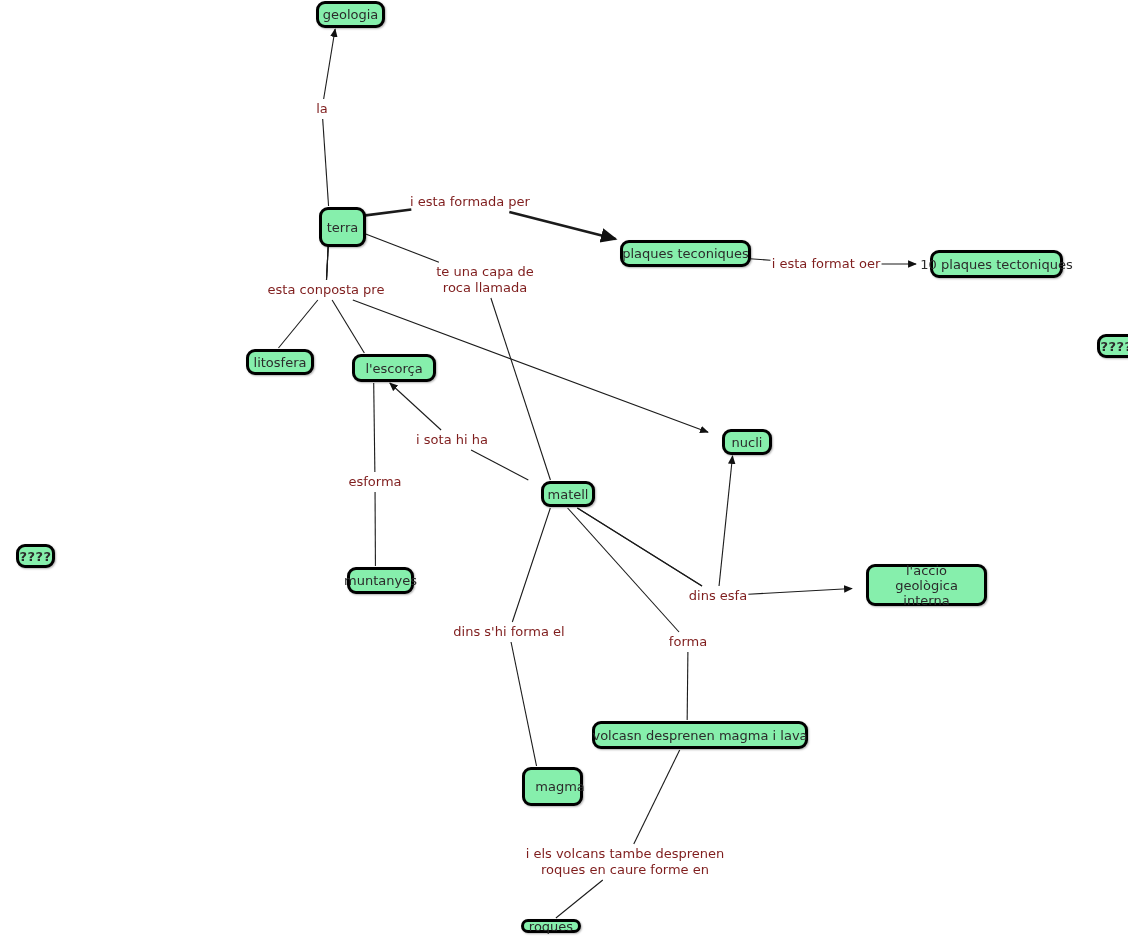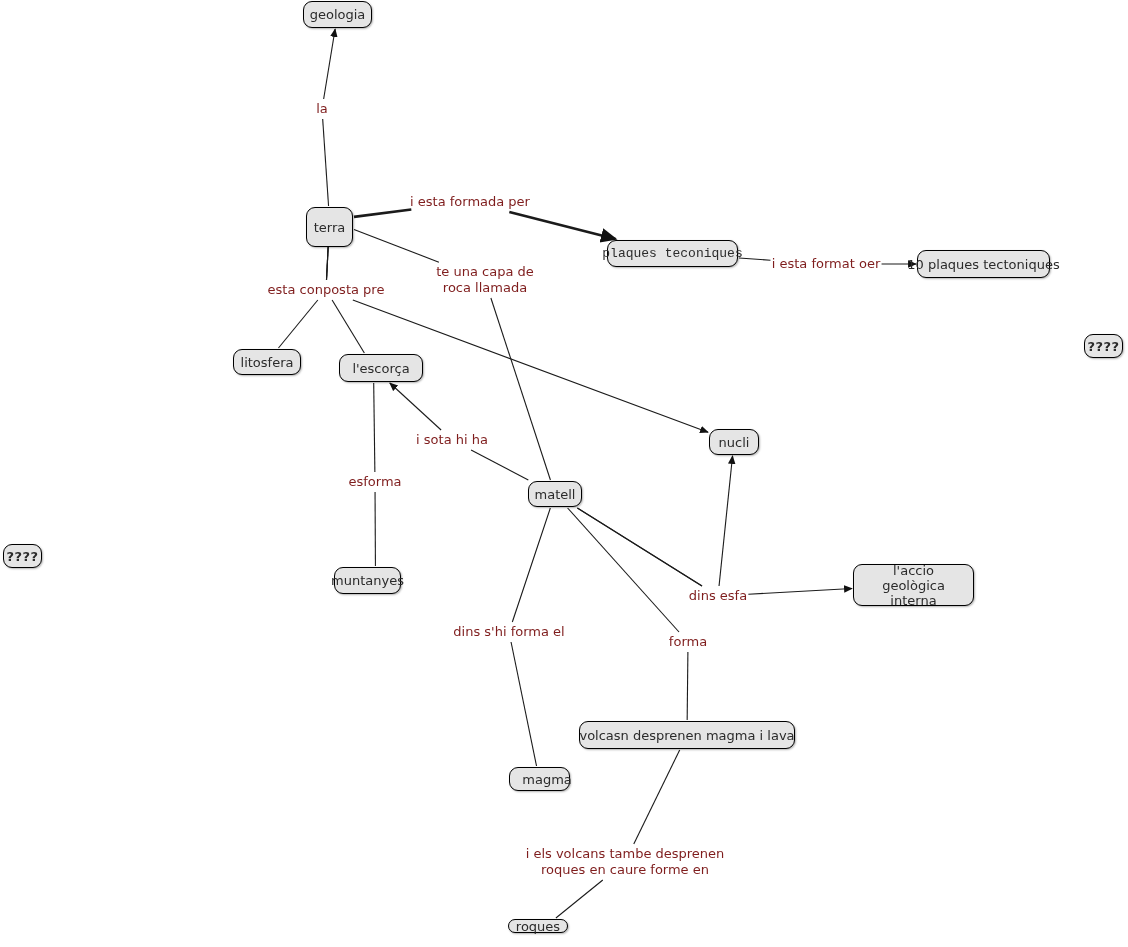--- a/index.html
+++ b/index.html
@@ -24,33 +24,34 @@
     position: absolute;
     left: 0;
     top: 0;
     width: 1128px;
     height: 947px;
     pointer-events: none;
   }
   .node {
     position: absolute;
     box-sizing: border-box;
-    background: #e5e5e5;
-    border: 1px solid #000000;
+    background: #86efac;
+    border: 3px solid #000000;
     border-radius: 9px;
     color: #2b2b2b;
     font-size: 13px;
     line-height: 15px;
     text-align: center;
     display: flex;
     align-items: center;
     justify-content: center;
     padding: 3px 9px;
     box-shadow: 1px 1px 2px rgba(0,0,0,0.30);
     white-space: pre;
+    margin-left: 13px;
   }
   .node.multi { white-space: pre-line; border-radius: 9px; }
   .node.unknown {
     font-weight: bold;
     letter-spacing: 0.5px;
   }
   .edge-label {
     position: absolute;
     font-size: 13px;
     line-height: 16px;
@@ -101,31 +102,31 @@
         <line x1="687.8924731182796" y1="652" x2="687.1612903225806" y2="720" stroke="#1b1b1b" stroke-width="1.1"></line>
         <line x1="550.3333333333334" y1="508" x2="512.3333333333334" y2="622" stroke="#1b1b1b" stroke-width="1.1"></line>
         <line x1="511.05387205387206" y1="642" x2="536.5218855218856" y2="766" stroke="#1b1b1b" stroke-width="1.1"></line>
         <line x1="679.6771653543307" y1="750" x2="633.7874015748032" y2="844" stroke="#1b1b1b" stroke-width="1.1"></line>
         <line x1="602.7872340425532" y1="880" x2="555.8936170212766" y2="918" stroke="#1b1b1b" stroke-width="1.1"></line>
       </g>
   </svg>
   <div id="node-layer">
       <div class="node" style="left: 303px; top: 1px; width: 69px; height: 27px;">geologia</div>
       <div class="node" style="left: 306px; top: 207px; width: 47px; height: 40px;">terra</div>
-      <div class="node" style="left: 607px; top: 240px; width: 131px; height: 27px; font-family: Liberation Mono, monospace;">plaques teconiques</div>
+      <div class="node" style="left: 607px; top: 240px; width: 131px; height: 27px;">plaques teconiques</div>
       <div class="node" style="left: 917px; top: 250px; width: 133px; height: 28px;">10 plaques tectoniques</div>
       <div class="node" style="left: 233px; top: 349px; width: 68px; height: 26px;">litosfera</div>
       <div class="node" style="left: 339px; top: 354px; width: 84px; height: 28px;">l'escorça</div>
       <div class="node" style="left: 709px; top: 429px; width: 50px; height: 26px;">nucli</div>
       <div class="node" style="left: 528px; top: 481px; width: 54px; height: 26px; border-radius: 9px;">matell</div>
       <div class="node" style="left: 334px; top: 567px; width: 67px; height: 27px;">muntanyes</div>
       <div class="node multi" style="left: 853px; top: 564px; width: 121px; height: 42px;">l'accio geològica
 interna</div>
       <div class="node" style="left: 579px; top: 721px; width: 216px; height: 28px;">volcasn desprenen magma i lava</div>
-      <div class="node" style="left: 509px; top: 767px; width: 61px; height: 24px; padding-left: 24px;">magma</div>
+      <div class="node" style="left: 509px; top: 767px; width: 61px; height: 39px; padding-left: 24px;">magma</div>
       <div class="node" style="left: 508px; top: 919px; width: 60px; height: 14px;">roques</div>
       <div class="node unknown" style="left: 3px; top: 544px; width: 39px; height: 24px;">????</div>
       <div class="node unknown" style="left: 1084px; top: 334px; width: 39px; height: 24px;">????</div>
     </div>
   <div id="label-layer">
       <div class="edge-label" style="left: 322px; top: 109px;">la</div>
       <div class="edge-label" style="left: 470px; top: 202px;">i esta formada per</div>
       <div class="edge-label" style="left: 826px; top: 264px;">i esta format oer</div>
       <div class="edge-label" style="left: 326px; top: 290px;">esta conposta pre</div>
       <div class="edge-label" style="left: 485px; top: 280px;">te una capa de

